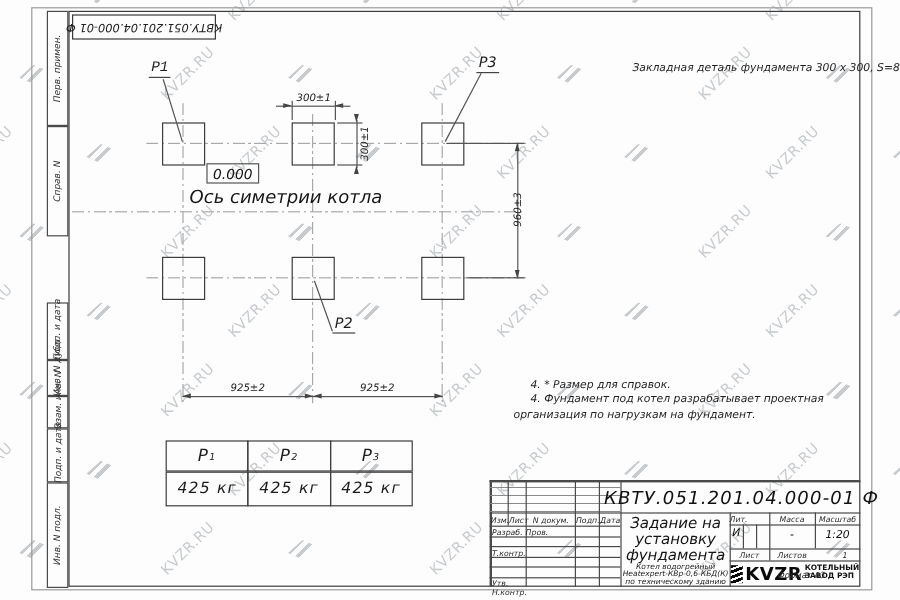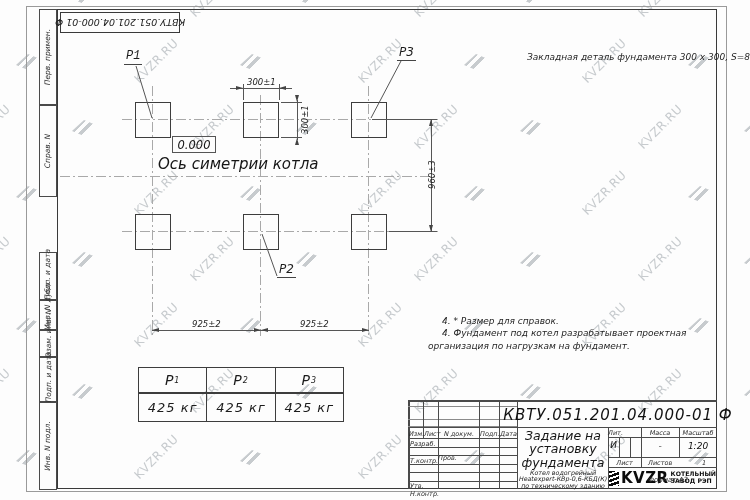--- a/index.html
+++ b/index.html
@@ -248,21 +248,21 @@
           <div class="tb-line" style="left: 408px; top: 480.5px; width: 109px; height: 1px;"></div>
         </div>
 
       <div class="tb-txt" style="left:409px;top:430px;width:14px;text-align:center;">Изм.</div>
       <div class="tb-txt" style="left:424px;top:430px;width:14px;text-align:center;">Лист</div>
       <div class="tb-txt" style="left:439px;top:430px;width:40px;text-align:center;">N докум.</div>
       <div class="tb-txt" style="left:480px;top:430px;width:19px;text-align:center;">Подп.</div>
       <div class="tb-txt" style="left:500px;top:430px;width:17px;text-align:center;">Дата</div>
       <div id="tb-rowlabels">
           <div class="tb-txt" style="left: 410px; top: 439.5px;">Разраб.</div>
-          <div class="tb-txt" style="left: 410px; top: 454px; padding-left: 28px;">Пров.</div>
+          <div class="tb-txt" style="left: 410px; top: 440px; padding-left: 28px;">Пров.</div>
           <div class="tb-txt" style="left: 410px; top: 456.5px;">Т.контр.</div>
           <div class="tb-txt" style="left: 410px; top: 465px;"></div>
           <div class="tb-txt" style="left: 410px; top: 473.5px; margin-top: 16px;">Н.контр.</div>
           <div class="tb-txt" style="left: 410px; top: 482px;">Утв.</div>
         </div>
 
       <div class="abs" style="left:519px;top:402px;width:198px;height:25px;display:flex;align-items:center;justify-content:center;
                   font:italic 15px 'DejaVu Sans',sans-serif;letter-spacing:1px;color:#111;white-space:nowrap;">КВТУ.051.201.04.000-01 Ф</div>
 
       <div class="abs tb-center" style="left:519px;top:429px;width:88px;height:40px;display:flex;align-items:center;justify-content:center;

